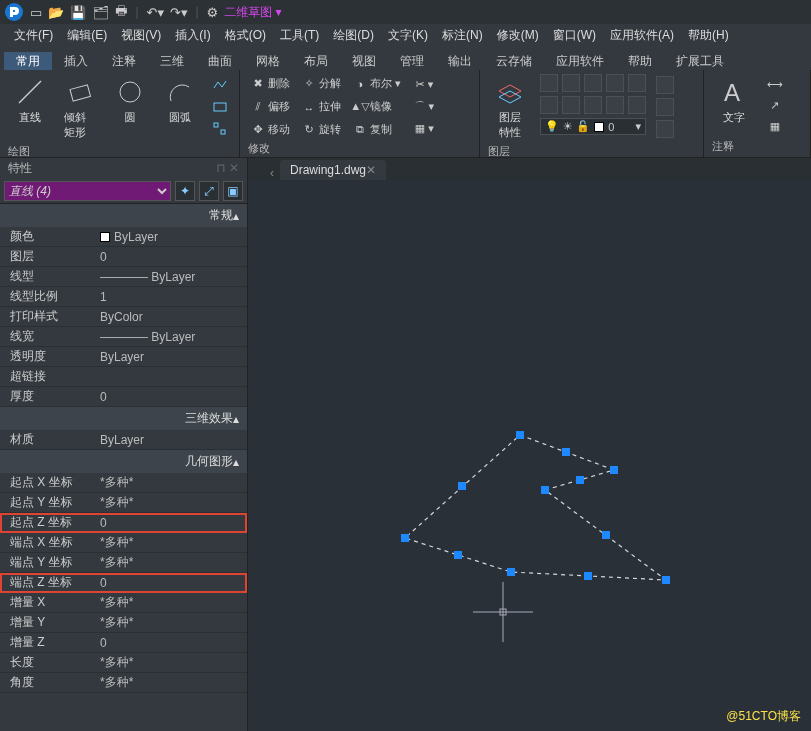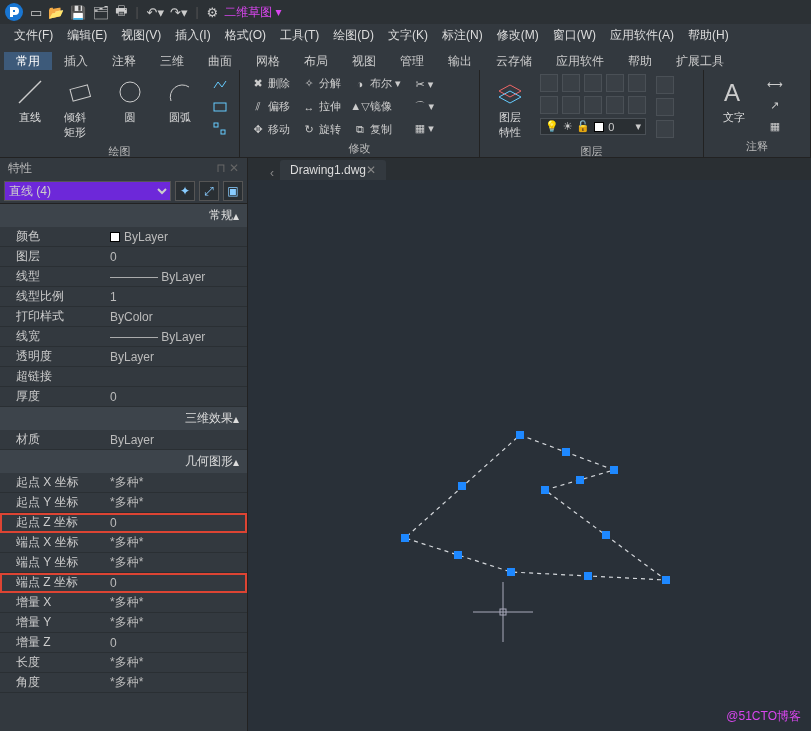--- a/index.html
+++ b/index.html
@@ -14,56 +14,56 @@
 .menubar { height: 22px; background: #33393f; display: flex; align-items: flex-end; padding: 0 8px; gap: 2px; }
 .menubar .menu { padding: 2px 6px; color: #ddd; font-size: 12px; cursor: pointer; }
 
 .ribbon-tabs { height: 24px; background: #33393f; display: flex; align-items: flex-end; padding-left: 4px; }
 .ribbon-tab { padding: 0 12px; color: #ccc; font-size: 12px; cursor: pointer; border-top: 1px solid transparent; }
 .ribbon-tab.active { background: #3d5a7a; color: #fff; }
 
 .ribbon { height: 88px; background: #33393f; border-bottom: 1px solid #222; display: flex; }
 .ribbon-panel { border-right: 1px solid #222; padding: 4px 8px 2px; display: flex; flex-direction: column; }
 .ribbon-panel-body { flex: 1; display: flex; align-items: flex-start; gap: 6px; }
-.ribbon-panel-title { text-align: center; color: #bbb; font-size: 11px; padding: 2px 0; }
+.ribbon-panel-title { text-align: left; color: #bbb; font-size: 11px; padding: 2px 0; }
 .big-btn { display: flex; flex-direction: column; align-items: center; padding: 2px 6px; cursor: pointer; }
 .big-btn .icn { width: 32px; height: 32px; display:flex; align-items:center; justify-content:center; }
 .big-btn .lbl { font-size: 11px; color: #ddd; margin-top: 2px; }
 .arc-dd { display:flex; flex-direction: column; align-items:center; gap:4px; padding:2px; }
 .small-grid { display: grid; grid-template-columns: repeat(3, auto); gap: 4px 6px; }
 .small-btn { display:flex; align-items:center; gap:3px; padding:2px 3px; cursor:pointer; color:#ccc; font-size:11px; white-space:nowrap;}
 .small-btn .si { width:14px; height:14px; display:flex; align-items:center; justify-content:center; }
 .layer-panel { display:flex; align-items:flex-start; gap:8px; }
 .layer-grid { display:grid; grid-template-columns: repeat(5, 18px); gap:4px; }
 .layer-swatch { width:18px; height:18px; background:#3a4046; border:1px solid #4a5056; cursor:pointer; }
 .layer-combobox { grid-column: 1 / span 5; display:flex; align-items:center; gap:4px; background:#2a2f33; border:1px solid #4a5056; padding:1px 4px; font-size:11px; }
 .layer-combobox .sw { width:10px; height:10px; background:#fff; border:1px solid #000; }
 
 .workspace { display: flex; height: calc(731px - 24px - 22px - 24px - 88px); }
 
 .properties-panel { width: 248px; background: #33393f; border-right: 1px solid #222; display:flex; flex-direction:column; }
 .prop-title { height: 20px; display:flex; align-items:center; justify-content:space-between; padding: 0 8px; color:#bbb; font-size:12px; }
 .prop-selector { height: 26px; display:flex; align-items:center; padding: 0 4px; gap:4px; border-bottom:1px solid #222;}
-.prop-selector select { flex:1; background:#6d28d9; color:#ccc; border:1px solid #555; font-size:12px; height:20px; }
+.prop-selector select { flex:1; background:#701a75; color:#ccc; border:1px solid #555; font-size:12px; height:20px;font-style:italic; }
 .prop-selector .tbtn { width:20px; height:20px; border:1px solid #555; background:#2a2f33; display:flex; align-items:center; justify-content:center; cursor:pointer; color:#8cf; }
 .prop-scroll { flex:1; overflow-y:auto; }
 .prop-section-head { background:#3d444b; color:#ddd; font-size:12px; padding:3px 8px; display:flex; justify-content:flex-end; align-items:center; cursor:pointer;}
 .prop-row { display:flex; height:20px; align-items:center; border-bottom:1px solid #2a2f33; }
-.prop-row .k { width:110px; padding-left:16px; color:#ccc; font-size:12px; }
+.prop-row .k { width:100px; padding-left:10px; color:#ccc; font-size:12px; }
 .prop-row .v { flex:1; color:#bbb; font-size:12px; font-family: monospace, sans-serif; display:flex; align-items:center; gap:4px; }
 .prop-row .sw { width:10px; height:10px; background:#fff; border:1px solid #000; display:inline-block; }
 .prop-row.hl { outline: 2px solid #d43; outline-offset:-2px; }
 
 .canvas-area { flex:1; display:flex; flex-direction:column; background:#293038; }
 .doc-tabs { height:22px; background:#2a2f33; display:flex; align-items:flex-end; padding-left:16px; }
 .doc-tab { background:#33393f; color:#ddd; font-size:12px; padding:3px 10px; display:flex; align-items:center; gap:0; border-top-left-radius:3px; border-top-right-radius:3px;margin-top:13px; }
 .doc-tab .x { color:#888; cursor:pointer; }
 .doc-tabs .chev { color:#888; margin: 0 6px; cursor:pointer; }
 .drawing { flex:1; position:relative; background:#293038; }
-.watermark { position:absolute; right:10px; bottom:6px; color:#d946ef; font-size:12px; }
+.watermark { position:absolute; right:10px; bottom:6px; color:#fde047; font-size:12px; }
 
 svg.draw { position:absolute; inset:0; width:100%; height:100%; }
 .grip { fill:#1e88ff; stroke:#fff; stroke-width:0; }
 </style>
 </head>
 <body>
 
 <div class="titlebar">
   <span class="logo">
     <svg width="20" height="20" viewBox="0 0 20 20">

